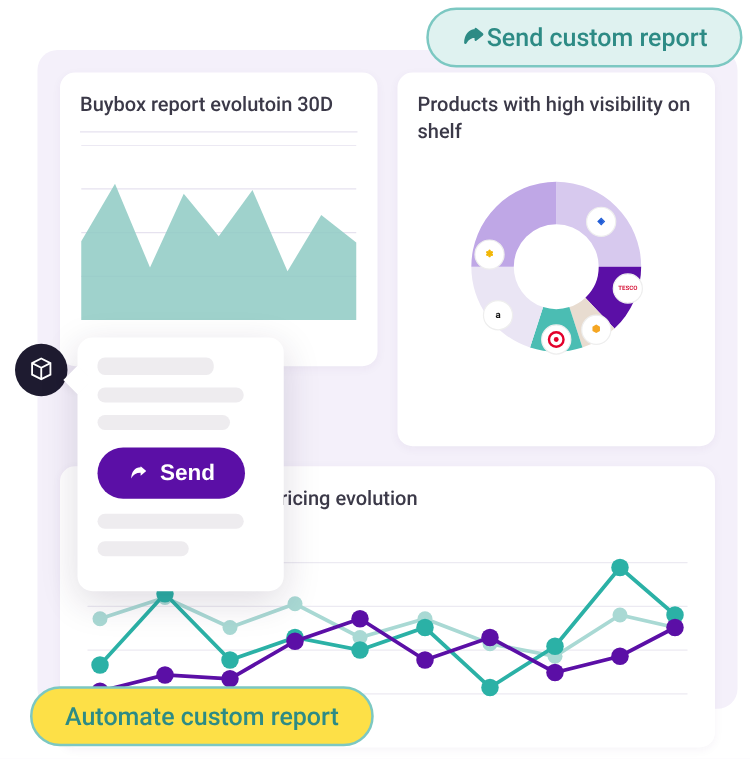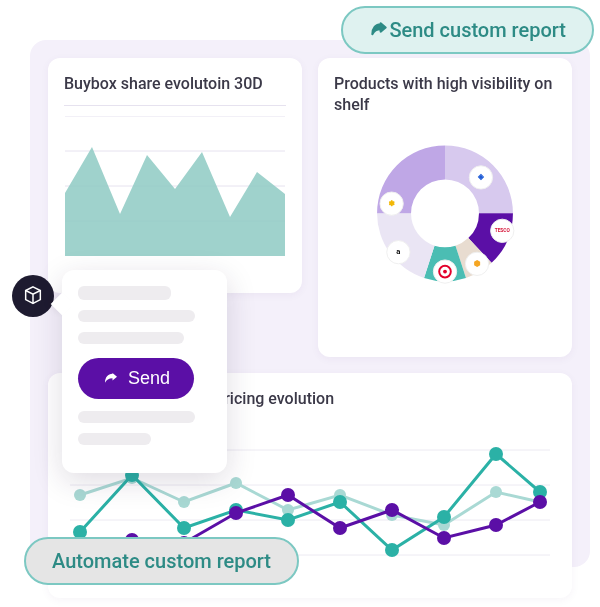--- a/index.html
+++ b/index.html
@@ -27,21 +27,21 @@
   
   .pill {
     position: absolute; display: inline-flex; align-items: center; 
     border-radius: 999px; padding: 10px 26px; font-size: 20px; font-weight: 500;
     border: 2px solid;
   }
   .pill-top {
     top: 6px; right: 6px; background: #dff2f0; color: #2d8b85; border-color:#7cc8c2;
   }
   .pill-bottom {
-    bottom: 22px; left: 24px; background: #e5e5e5; color: #2d8b85; border-color:#7cc8c2;
+    bottom: 10px; left: 24px; background: #fde047; color: #2d8b85; border-color:#7cc8c2;
   }
   .share-icon { width: 20px; height: 20px; }
 
   
   .popover {
     position: absolute; top: 270px; left: 62px; width: 165px;
     background: #fff; border-radius: 12px; padding: 16px 16px 18px;
     box-shadow: 0 8px 30px rgba(40,20,60,0.15);
   }
   .popover::before {
@@ -49,21 +49,21 @@
     background:#fff; transform: rotate(45deg); box-shadow: -3px 3px 6px rgba(0,0,0,0.04);
   }
   .skel { background: #eeecef; border-radius: 6px; height: 12px; margin-bottom: 10px; }
   .skel.w1 { width: 70%; height: 14px; }
   .skel.w2 { width: 88%; }
   .skel.w3 { width: 80%; }
   .skel.short { width: 55%; }
   .send-btn {
     display:inline-flex; align-items:center; gap:8px;
     background: #5b0fa6; color:#fff; border:none; border-radius: 999px;
-    padding: 10px 24px; font-size: 18px; font-weight: 400; margin: 4px 0 12px;
+    padding: 10px 24px; font-size: 18px; font-weight: 700; margin: 4px 0 12px;
   }
 
   
   .cube-badge {
     position: absolute; top: 275px; left: 12px; width: 42px; height: 42px;
     border-radius: 50%; background: #1e1b30; color: #fff;
     display:flex; align-items:center; justify-content:center;
   }
 
   svg { display:block; }
@@ -73,21 +73,21 @@
   .logo-text { font-size: 8px; font-weight:700; text-anchor:middle; dominant-baseline:middle; }
 </style>
 </head>
 <body>
 
 <div class="dashboard">
 
   <div class="row">
 
     <div class="card area-card">
-      <div class="card-title">Buybox share evolutoin 30D</div>
+      <div class="card-title">Buybox report evolutoin 30D</div>
       <div class="hr"></div>
       <svg viewBox="0 0 220 140" width="100%" height="140">
         <line x1="0" y1="0" x2="220" y2="0" stroke="#e6e2ef"></line>
         <line x1="0" y1="35" x2="220" y2="35" stroke="#e6e2ef"></line>
         <line x1="0" y1="70" x2="220" y2="70" stroke="#e6e2ef"></line>
         <line x1="0" y1="105" x2="220" y2="105" stroke="#e6e2ef"></line>
         <path d="M0,77 L27,31 L55,98 L82,39 L110,73 L137,36 L165,101 L192,56 L220,78 L220,140 L0,140 Z" fill="#8ecac3" opacity="0.85"></path>
       </svg>
     </div>
 

